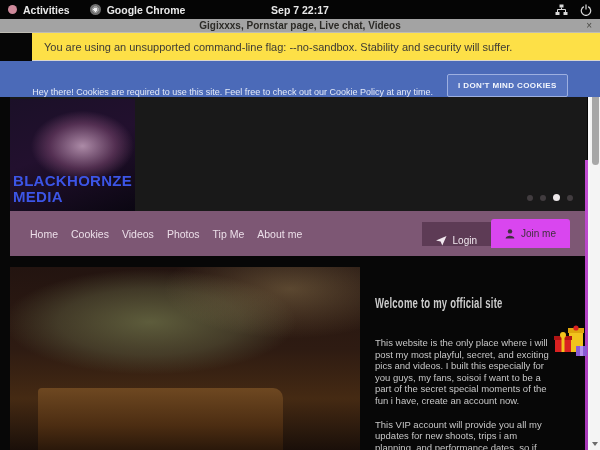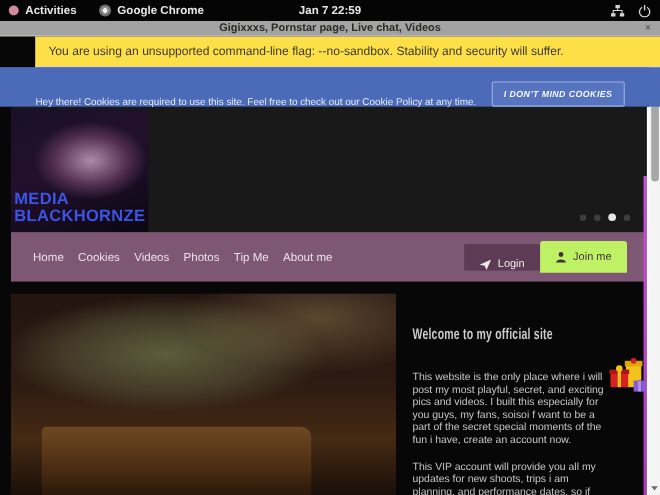--- a/index.html
+++ b/index.html
@@ -29,21 +29,21 @@
     background:#fde047; border-bottom:1px solid #d9d6d0; color:#3d3a34; font-size:11px;
     display:flex; align-items:center; padding:0 12px; z-index:28;margin-left:32px; }
   .fb-close { position:absolute; right:14px; color:#55524c; font-size:12px; }
 
   
   .cookiebar { position:absolute; top:61px; left:0; width:600px; height:36px;
     background:#4b6ab8; color:#e4eaf8; font-size:9px; display:flex; align-items:flex-end;
     justify-content:center; gap:14px; z-index:27; }
   .cookie-btn { background:#5674c0; border:1px solid #9dafe0; color:#f4f7fd;
     font-family:"Liberation Sans", sans-serif; font-size:8px; font-weight:bold;
-    letter-spacing:.4px; padding:6px 10px; border-radius:2px; cursor:pointer;font-style:italic; }
+    letter-spacing:.4px; padding:6px 10px; border-radius:2px; cursor:pointer; }
 
   
   .page { position:absolute; top:97px; left:0; width:588px; height:353px; background:#070707; }
 
   .site-header { position:absolute; top:0; left:10px; width:577px; height:114px; background:#191919; }
   .logo-photo { position:absolute; top:2px; left:0; width:125px; height:112px; overflow:hidden;
     background:
       radial-gradient(55% 42% at 58% 42%, rgba(196,160,188,.85) 0%, rgba(124,72,112,.55) 48%, rgba(30,16,40,0) 75%),
       linear-gradient(160deg, #1b1028 0%, #22102e 45%, #0b0712 100%); }
   .logo-text { position:absolute; left:3px; bottom:6px; color:#3c55e6; font-weight:bold;
@@ -52,21 +52,21 @@
   .dot { width:6px; height:6px; border-radius:50%; background:#413c3f; cursor:pointer; }
   .dot.active { background:#ece8ea; width:7px; height:7px; }
 
   .navbar { position:absolute; top:114px; left:10px; width:577px; height:45px;
     background:#7d5774; display:flex; align-items:center; padding-left:20px; }
   .nav-link { color:#ecdfe9; font-size:10.5px; text-decoration:none; margin-right:13px; cursor:pointer; }
   .nav-buttons { position:absolute; right:17px; top:0; height:45px; display:flex; align-items:center; }
   .btn-login { display:flex; align-items:flex-end; gap:6px; background:#5d3b55; border:none;
     color:#f1e8ef; font-family:"Liberation Sans", sans-serif; font-size:10px;
     padding:0 14px; height:24px; cursor:pointer; }
-  .btn-join { display:flex; align-items:center; gap:6px; background:#bef264; border:none;
+  .btn-join { display:flex; align-items:center; gap:6px; background:#d946ef; border:none;
     color:#40303e; font-family:"Liberation Sans", sans-serif; font-size:10px;
     padding:0 14px; height:29px; border-radius:3px 3px 0 0; cursor:pointer; }
 
   .hero-photo { position:absolute; top:170px; left:10px; width:350px; height:183px; overflow:hidden;
     background:
       radial-gradient(60% 45% at 80% 12%, rgba(214,186,122,.30) 0%, rgba(0,0,0,0) 60%),
       radial-gradient(58% 40% at 40% 30%, rgba(96,96,62,.95) 0%, rgba(87,86,58,.55) 45%, rgba(0,0,0,0) 72%),
       linear-gradient(180deg, #231410 0%, #2e1b12 45%, #452a13 72%, #1a0f09 100%); }
   .hero-table { position:absolute; left:8%; bottom:0; width:70%; height:34%;
     background:linear-gradient(180deg, #6e4821 0%, #4c2d12 60%, #2a180a 100%);
@@ -98,21 +98,21 @@
 
 <div class="stage">
 
   <div class="gnome-bar">
     <div class="gb-left">
       <span class="act-dot"></span>
       <span>Activities</span>
       <span class="chrome-ico"></span>
       <span>Google Chrome</span>
     </div>
-    <div class="gb-clock">Jan 7 22:59</div>
+    <div class="gb-clock">Sep 7 22:17</div>
     <div class="gb-right">
       <svg width="13" height="12" viewBox="0 0 13 12">
         <rect x="4.5" y="0.5" width="4" height="3" fill="#d8d8d8"></rect>
         <rect x="0.5" y="8" width="4" height="3" fill="#d8d8d8"></rect>
         <rect x="8.5" y="8" width="4" height="3" fill="#d8d8d8"></rect>
         <path d="M6.5 3.5 V5.5 M2.5 8 V5.5 H10.5 V8" stroke="#d8d8d8" fill="none"></path>
       </svg>
       <svg width="12" height="12" viewBox="0 0 12 12">
         <path d="M3.8 2.6 A4.7 4.7 0 1 0 8.2 2.6" fill="none" stroke="#d8d8d8" stroke-width="1.2"></path>
         <line x1="6" y1="0.5" x2="6" y2="5.5" stroke="#d8d8d8" stroke-width="1.2"></line>
@@ -133,22 +133,22 @@
   <div class="cookiebar">
     <span>Hey there! Cookies are required to use this site. Feel free to check out our Cookie Policy at any time.</span>
     <button class="cookie-btn">I DON'T MIND COOKIES</button>
   </div>
 
   <div class="page">
 
     <div class="site-header">
       <div class="logo-photo">
         <div class="logo-text">
+          <div>BLACKHORNZE</div>
           <div>MEDIA</div>
-          <div>BLACKHORNZE</div>
         </div>
       </div>
       <div class="dots">
         <span class="dot"></span>
         <span class="dot"></span>
         <span class="dot active"></span>
         <span class="dot"></span>
       </div>
     </div>
 

